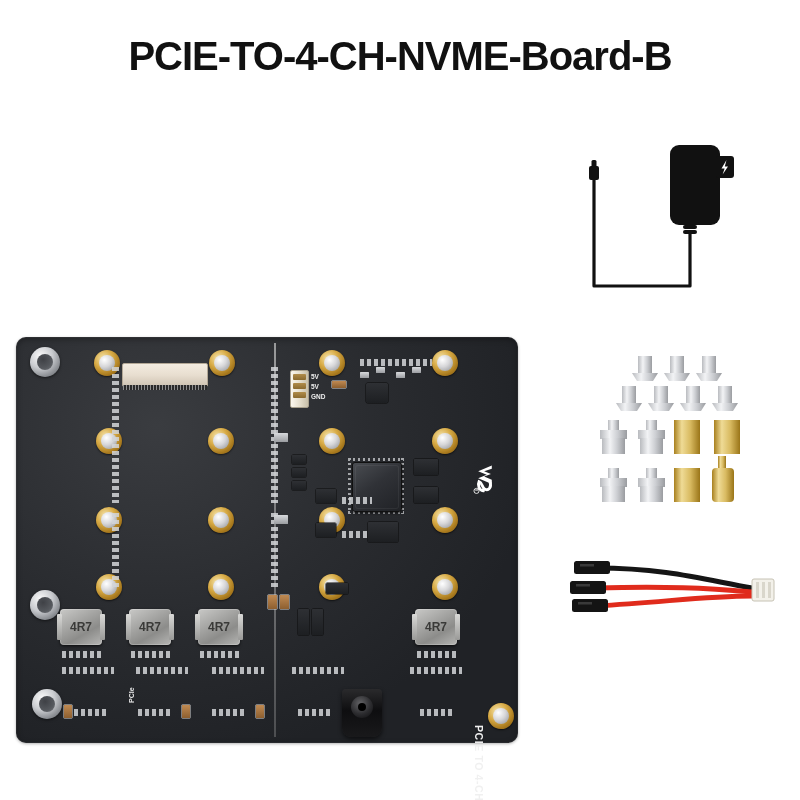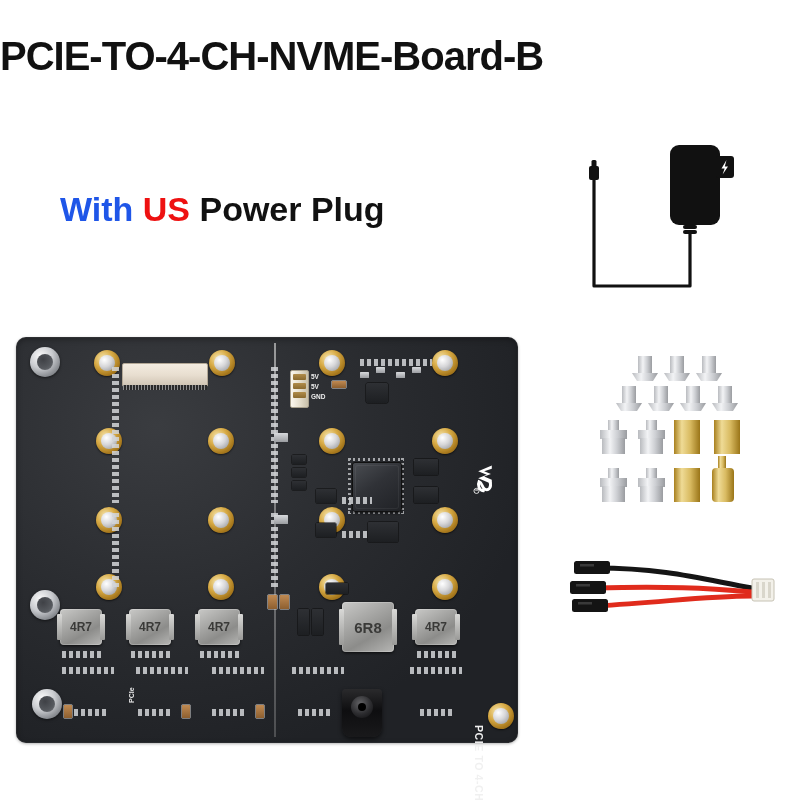--- a/index.html
+++ b/index.html
@@ -6,21 +6,21 @@
   html,body{margin:0;padding:0;}
   body{
     width:800px;height:800px;background:#ffffff;
     font-family:"Liberation Sans",sans-serif;
     overflow:hidden;position:relative;
   }
   .page{position:relative;width:800px;height:800px;}
 
   
   .title{
-    position:absolute;left:0;top:34px;width:800px;
+    position:absolute;left:0;top:34px;width:800px;text-align:center;
     font-size:40px;font-weight:bold;letter-spacing:-1px;color:#111;
     font-family:"Liberation Sans",sans-serif;
   }
   .subtitle{
     position:absolute;left:60px;top:190px;
     font-size:34px;font-weight:bold;letter-spacing:0px;
     white-space:nowrap;
   }
   .sub-with{color:#1f56e8;}
   .sub-us{color:#ee1111;}
@@ -218,23 +218,20 @@
   .fpc-arrow:before{left:-1px;border-right:6px solid #fff;}
   .fpc-arrow:after{right:-1px;border-left:6px solid #fff;}
 </style>
 </head>
 <body>
 
 <div class="page">
 
   <div class="title">PCIE-TO-4-CH-NVME-Board-B</div>
 
-  <div class="subtitle">
-    <span class="sub-with">With </span><span class="sub-us">US</span><span class="sub-rest"> Power Plug</span>
-  </div>
 
   <div class="pcb">
 
     <div class="pcb-seam"></div>
     <div class="watermark">SPOTPEAR</div>
 
     <div class="standoff" style="left:14px;top:10px;"></div>
     <div class="standoff" style="left:14px;top:253px;"></div>
     <div class="standoff" style="left:16px;top:352px;"></div>
 
@@ -310,23 +307,20 @@
       <span>4R7</span>
     </div>
     <div class="ind" style="left:182px;top:272px;width:42px;height:36px;font-size:12px;">
       <span>4R7</span>
     </div>
 
     <div class="ind" style="left:399px;top:272px;width:42px;height:36px;font-size:12px;">
       <span>4R7</span>
     </div>
 
-    <div class="ind" style="left:326px;top:265px;width:52px;height:50px;font-size:15px;">
-      <span>6R8</span>
-    </div>
 
     <div class="pad-row" style="left:46px;top:314px;width:40px;"></div>
     <div class="pad-row" style="left:115px;top:314px;width:40px;"></div>
     <div class="pad-row" style="left:184px;top:314px;width:40px;"></div>
     <div class="pad-row" style="left:401px;top:314px;width:40px;"></div>
     <div class="pad-row" style="left:46px;top:330px;width:52px;"></div>
     <div class="pad-row" style="left:120px;top:330px;width:52px;"></div>
     <div class="pad-row" style="left:196px;top:330px;width:52px;"></div>
     <div class="pad-row" style="left:276px;top:330px;width:52px;"></div>
     <div class="pad-row" style="left:394px;top:330px;width:52px;"></div>

